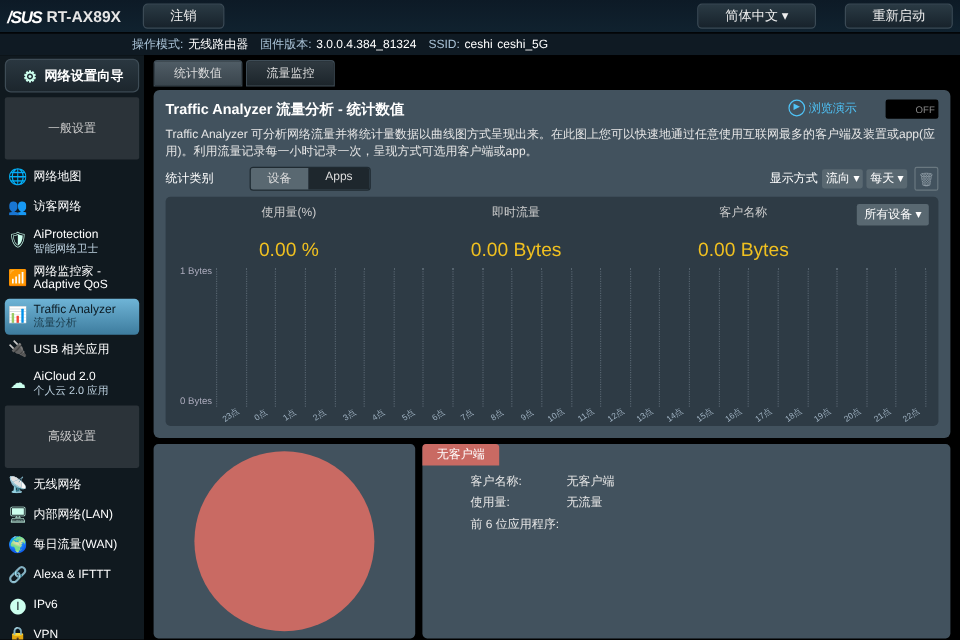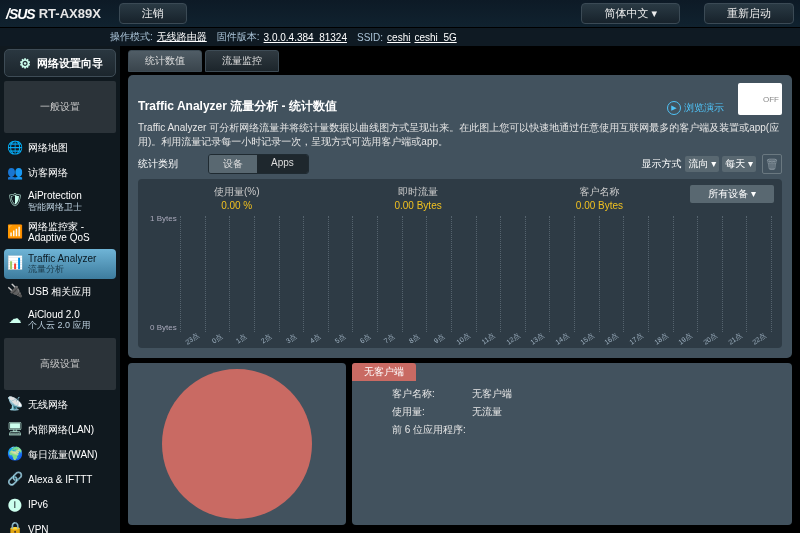--- a/index.html
+++ b/index.html
@@ -2,55 +2,55 @@
 <html><head>
 <meta charset="utf-8">
 <style>
   html,body{margin:0;padding:0;background:#000;font-family:Arial,"Microsoft YaHei",sans-serif;color:#ccc;font-size:10.5px;width:800px;height:533px;overflow:hidden}
   .hdr{height:27px;background:linear-gradient(#0d1a26,#10222f);display:flex;align-items:center;padding:0 6px;border-bottom:1px solid #000}
   .logo{color:#fff;font-weight:bold;font-size:14px;font-style:italic;letter-spacing:-1px;margin-right:4px}
   .model{color:#e6e6e6;font-weight:bold;font-size:13px}
   .topbtn{margin-left:18px;background:linear-gradient(#2a3a44,#17222b);border:1px solid #3b4a55;border-radius:4px;padding:2px 22px;color:#eee;font-size:11px;cursor:pointer}
   .langbtn{margin-left:auto;margin-right:6px}
   .infobar{height:18px;background:#0f1a23;display:flex;align-items:center;padding:0 4px 0 110px;font-size:10px;color:#a9c2d6;gap:4px}
-  .infobar a{color:#fff;text-decoration:underline;cursor:pointer}
+  .infobar a{color:#fff;cursor:pointer}
   .body{display:flex;height:488px}
   .side{width:112px;background:#10191f;padding:3px 4px;overflow:hidden}
   .side-top{background:linear-gradient(#2a3740,#1c262d);border:1px solid #3e4c56;border-radius:5px;color:#fff;font-size:11px;font-weight:bold;text-align:center;padding:5px 0;margin-bottom:4px;display:flex;align-items:center;justify-content:center;gap:4px}
   .grp-lbl{background:#2b3339;color:#c9c9c9;font-size:10px;text-align:center;padding:19px 0;border-radius:2px;margin:3px 0}
   .mi{display:flex;align-items:center;gap:5px;padding:4px 3px;color:#fff;font-size:10px;border-radius:4px;margin-bottom:1px;cursor:pointer;line-height:1.15}
   .mi.sel{background:linear-gradient(#6fb4d6,#3d7c9e);color:#0a1820}
   .mi .sub{display:block;font-size:9px;color:#bcd0de}
   .mi.sel .sub{color:#1a3a4a}
   .ic{width:16px;height:16px;color:#cfe;flex-shrink:0;display:flex;align-items:center;justify-content:center;font-size:13px}
   .main{flex:1;background:#000;padding:4px 8px 0 8px;overflow:hidden}
   .tabs{display:flex;gap:3px;margin-bottom:3px}
   .tab{background:linear-gradient(#303a41,#1c252b);border:1px solid #3e4c56;border-radius:3px 3px 0 0;padding:3px 16px;color:#ddd;font-size:10px;cursor:pointer}
   .tab.act{background:linear-gradient(#505d66,#3a454d)}
   .panel{background:#42525e;border-radius:5px;padding:8px 10px 10px 10px;margin-bottom:5px}
-  .pan-hd{display:flex;align-items:flex-end;margin-bottom:6px}
+  .pan-hd{display:flex;align-items:flex-start;margin-bottom:6px}
   .pan-ttl{color:#fff;font-size:12px;font-weight:bold;flex:1}
   .demo{color:#4fc3f7;font-size:10px;cursor:pointer;display:flex;align-items:center;gap:3px}
   .demo::before{content:"▶";display:inline-block;width:12px;height:12px;border:1px solid #4fc3f7;border-radius:50%;text-align:center;font-size:7px;line-height:12px}
-  .toggle{width:38px;height:32px;background:#ffffff;border-radius:2px;margin-left:14px;color:#888;font-size:8px;display:flex;align-items:center;justify-content:flex-end;padding:0 3px;cursor:pointer}
+  .toggle{width:38px;height:16px;background:#000000;border-radius:2px;margin-left:24px;color:#888;font-size:8px;display:flex;align-items:center;justify-content:flex-end;padding:0 3px;cursor:pointer}
   .desc{color:#e6e6e6;font-size:10px;line-height:1.35;margin-bottom:6px}
   .row{display:flex;align-items:center;font-size:10px;color:#fff;margin-bottom:5px}
   .row .lab{width:70px}
   .date{border:1px solid #7ca6c2;background:#132430;color:#cfe;padding:1px 6px;border-radius:2px;cursor:pointer}
   .seg{display:flex;border:1px solid #1f2a31;border-radius:3px;overflow:hidden}
   .seg span{padding:2px 14px;background:#1e272d;color:#ddd;font-size:10px;cursor:pointer}
   .seg span.on{background:#596871}
   .sel-s{background:#596871;border:none;color:#fff;font-size:10px;padding:1px 3px;border-radius:2px;cursor:pointer}
   .note{margin-left:auto;color:#f0d24c;font-size:10px;cursor:pointer}
   .trash{width:18px;height:18px;border:1px solid #6a7880;border-radius:2px;margin-left:6px;color:#8b98a1;display:flex;align-items:center;justify-content:center;font-size:11px;cursor:pointer}
   .chart{background:#2e3b45;border-radius:4px;padding:6px 8px 4px 8px}
   .ch-hd{display:flex}
   .ch-col{flex:1;text-align:center;font-size:10px;color:#ccc}
-  .ch-col .v{color:#f0c020;font-size:10px;display:block;margin-top:1px}
-  .ch-hd .btn{background:#596871;color:#fff;font-size:10px;padding:2px 18px;border-radius:2px;cursor:pointer;align-self:flex-start}
+  .ch-col .v{color:#f0c020;font-size:16px;display:block;margin-top:16px}
+  .ch-hd .btn{background:#596871;color:#fff;font-size:10px;padding:2px 6px;border-radius:2px;cursor:pointer;align-self:flex-start}
   .graph{height:130px;position:relative;margin-top:3px}
   .yl{position:absolute;left:4px;font-size:8px;color:#aab}
   .bars{position:absolute;left:34px;right:2px;top:2px;bottom:12px;display:flex;background:linear-gradient(#2e3b45,#2e3b45);border-left:1px dotted #55636e}
   .bar{flex:1;border-right:1px dotted #55636e}
   .xl{position:absolute;bottom:0;left:34px;right:2px;display:flex;font-size:7px;color:#9fb2c2}
   .xl span{flex:1;text-align:center;transform:rotate(-35deg);transform-origin:center}
   .lower{display:flex;gap:6px;margin-top:5px}
   .pie-wrap{background:#42525e;border-radius:4px;width:218px;height:162px;display:flex;align-items:center;justify-content:center}
   .pie{width:150px;height:150px;border-radius:50%;background:#c96a63}
   .det{flex:1;background:#42525e;border-radius:4px;position:relative}

